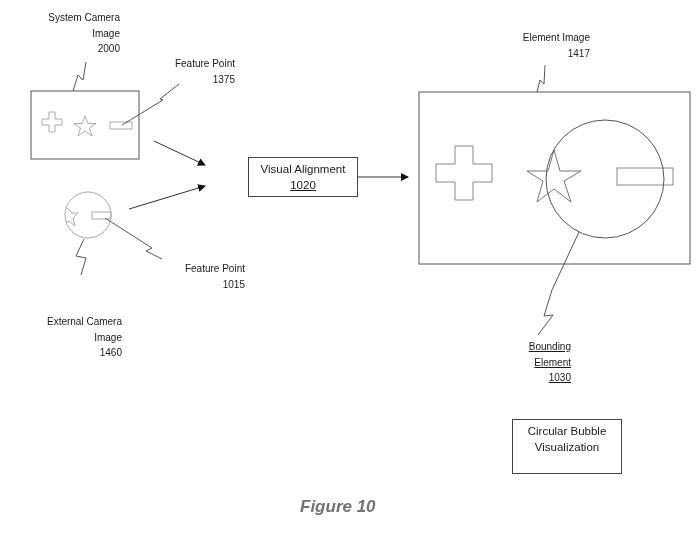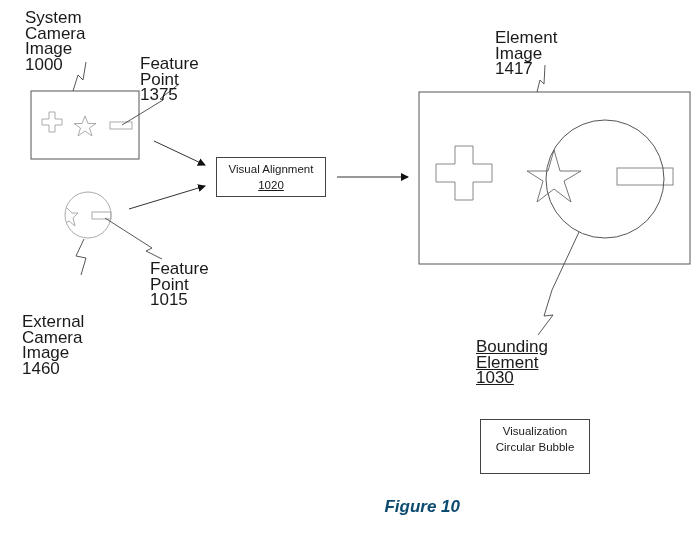--- a/index.html
+++ b/index.html
@@ -1,23 +1,23 @@
 <!DOCTYPE html>
 <html><head>
   <meta charset="utf-8">
   <style>
     html, body { margin: 0; padding: 0; background: #ffffff; }
     body { width: 700px; height: 554px; position: relative; overflow: hidden; font-family: "Liberation Sans", "DejaVu Sans", sans-serif; color: #111; }
     svg#diagram { position: absolute; left: 0; top: 0; }
-    .lbl { position: absolute; text-align: left; font-size: 17px; line-height: 15.5px; color: #1a1a1a; }
+    .lbl { position: absolute; text-align: right; font-size: 10px; line-height: 15.5px; color: #1a1a1a; }
     .lbl span { display: block; }
-    .box { position: absolute; border: 1.2px solid #444; background: #fff; text-align: center; font-size: 11.5px; line-height: 15.5px; color: #1a1a1a; box-sizing: border-box; }
+    .box { position: absolute; border: 1.2px solid #444; background: #fff; text-align: center; font-size: 11.5px; line-height: 15.5px; color: #1a1a1a; box-sizing: border-box; margin-left: 32px; }
     .box span { display: block; }
     .u { text-decoration: underline; }
-    .fig { position: absolute; left: 300px; top: 497px; width: 160px; text-align: right; font-weight: bold; font-style: italic; font-size: 17px; color: #0c4a6e; }
+    .fig { position: absolute; left: 300px; top: 497px; width: 160px; text-align: left; font-weight: bold; font-style: italic; font-size: 17px; color: #737373; }
   </style>
 </head>
 <body>
 
 <svg id="diagram" width="700" height="554" viewBox="0 0 700 554">
   <defs>
     <marker id="arrowhead" markerWidth="8" markerHeight="8" refX="7" refY="4" orient="auto" markerUnits="userSpaceOnUse">
       <path d="M0,0 L8,4 L0,8 z" fill="#111"></path>
     </marker>
   </defs>
@@ -57,21 +57,21 @@
   </g>
 
   <path d="M537,92 L540,80 L544,84 L545,65" fill="none" stroke="#444" stroke-width="0.9"></path>
 
   <path d="M579,232 L552,290 L544,316 L553,315 L538,335" fill="none" stroke="#444" stroke-width="0.9"></path>
 </svg>
 
 <div class="lbl" style="left:25px; top:10px; width:95px;">
   <span>System Camera</span>
   <span>Image</span>
-  <span>1000</span>
+  <span>2000</span>
 </div>
 
 <div class="lbl" style="left:140px; top:56px; width:95px;">
   <span>Feature Point</span>
   <span>1375</span>
 </div>
 
 <div class="lbl" style="left:22px; top:283px; width:100px;margin-top:31px;">
   <span>External Camera</span>
   <span>Image</span>
@@ -93,17 +93,17 @@
   <span>Element</span>
   <span>1030</span>
 </div>
 
 <div class="box" style="left:216px; top:157px; width:110px; height:40px; padding-top:4px;">
   <span>Visual Alignment</span>
   <span class="u">1020</span>
 </div>
 
 <div class="box" style="left:480px; top:419px; width:110px; height:55px; padding-top:4px;">
+  <span>Circular Bubble</span>
   <span>Visualization</span>
-  <span>Circular Bubble</span>
 </div>
 
 <div class="fig">Figure 10</div>
 
 </body></html>

